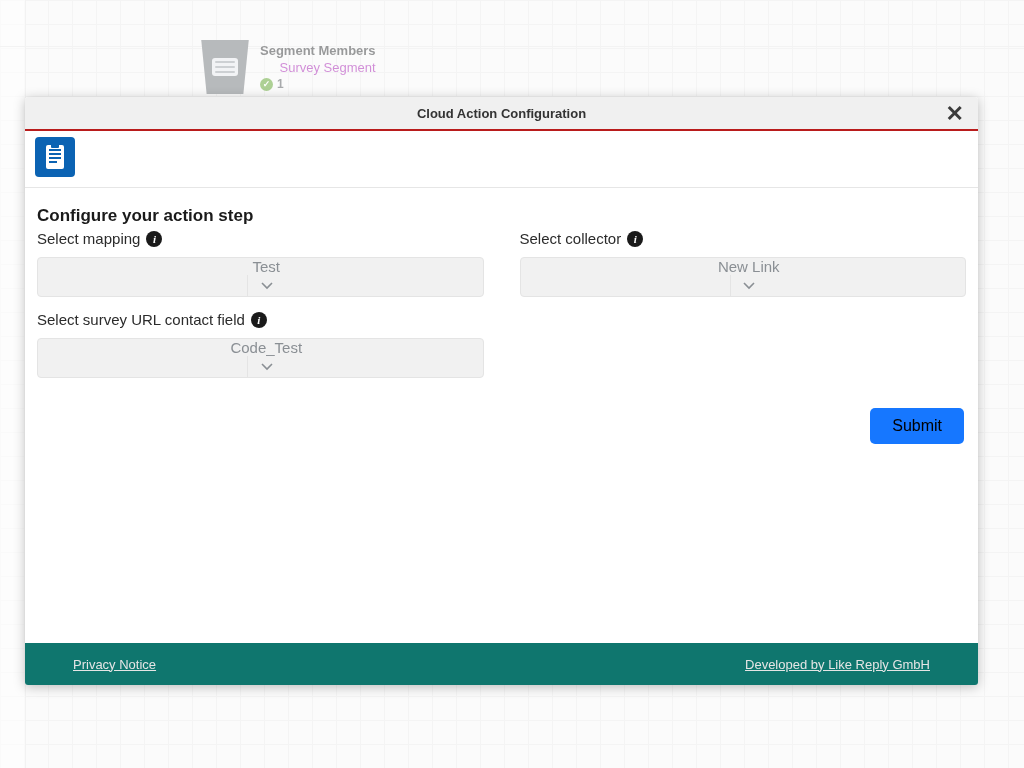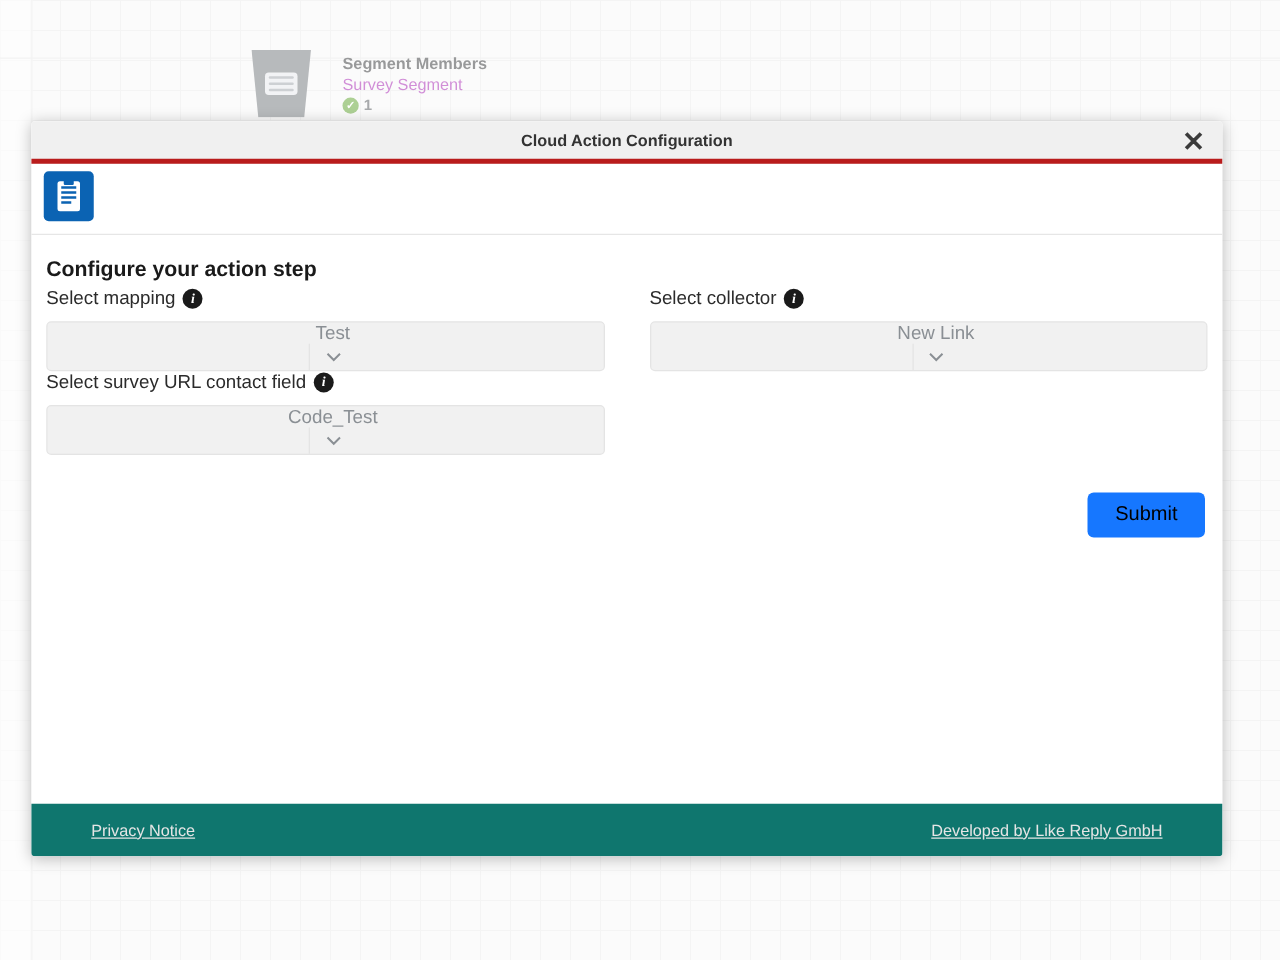--- a/index.html
+++ b/index.html
@@ -22,21 +22,21 @@
     background: rgba(255,255,255,0.55);
     border-right: 1px solid #e5e5e5;
   }
   .hairline {
     position:absolute; left:0; right:0; top:46px; height:1px; background:#e6e6e6;
   }
 
   
   .bg-node {
     position: absolute; top: 40px; left: 198px;
-    display: flex; align-items: center; gap: 22px;
+    display: flex; align-items: center; gap: 8px; text-align: right;
   }
   .bg-node .thumb {
     width: 54px; height: 54px;
     background: #6f7479;
     clip-path: polygon(6% 0, 94% 0, 84% 100%, 16% 100%);
     border-radius: 2px;
     display:flex; align-items:center; justify-content:center;
   }
   .bg-node .thumb-inner {
     width: 26px; height: 18px; border-radius:3px; background:#e5e7ea;
@@ -58,21 +58,21 @@
   }
 
   
   .modal {
     position:absolute; left:25px; top:97px; width:953px;
     background:#fff; box-shadow:0 2px 12px rgba(0,0,0,0.25);
     border-radius:3px; overflow:hidden;
     display:flex; flex-direction:column;
   }
   .modal-header {
-    height:34px; background:#f0f0f0; border-bottom:4px solid #b91c1c;
+    height:34px; background:#f0f0f0; border-bottom:2px solid #b91c1c;
     display:flex; align-items:center; justify-content:center; position:relative;
   }
   .modal-header-title { font-size:13px; font-weight:700; color:#333; }
   .modal-close {
     position:absolute; right:8px; top:2px; font-size:22px; font-weight:900; color:#3b3b3b;
     cursor:pointer; padding:2px 6px; user-select:none;
   }
 
   .modal-iconbar {
     padding:6px 10px 10px 10px; border-bottom:1px solid #e6e6e6;
@@ -84,21 +84,21 @@
   .doc-icon svg { width:24px; height:26px; }
 
   .modal-body {
     padding: 18px 12px 10px 12px;
     height: 455px;  
   }
 
   .section-title { font-size:17px; font-weight:700; color:#1a1a1a; margin-bottom:4px; }
 
   .form-row {
-    display:flex; gap:36px; 
+    display:flex; gap:36px; margin-bottom:14px;
   }
   .form-col { flex:1; min-width:0; }
 
   .field-label {
     font-size:15px; color:#2b2b2b; margin-bottom:10px; display:flex; align-items:center; gap:6px;
   }
   .info-icon {
     width:16px; height:16px; border-radius:50%; background:#1a1a1a; color:#fff;
     font-size:11px; font-weight:700; display:inline-flex; align-items:center; justify-content:center;
     font-family: Georgia, serif; font-style: italic;

